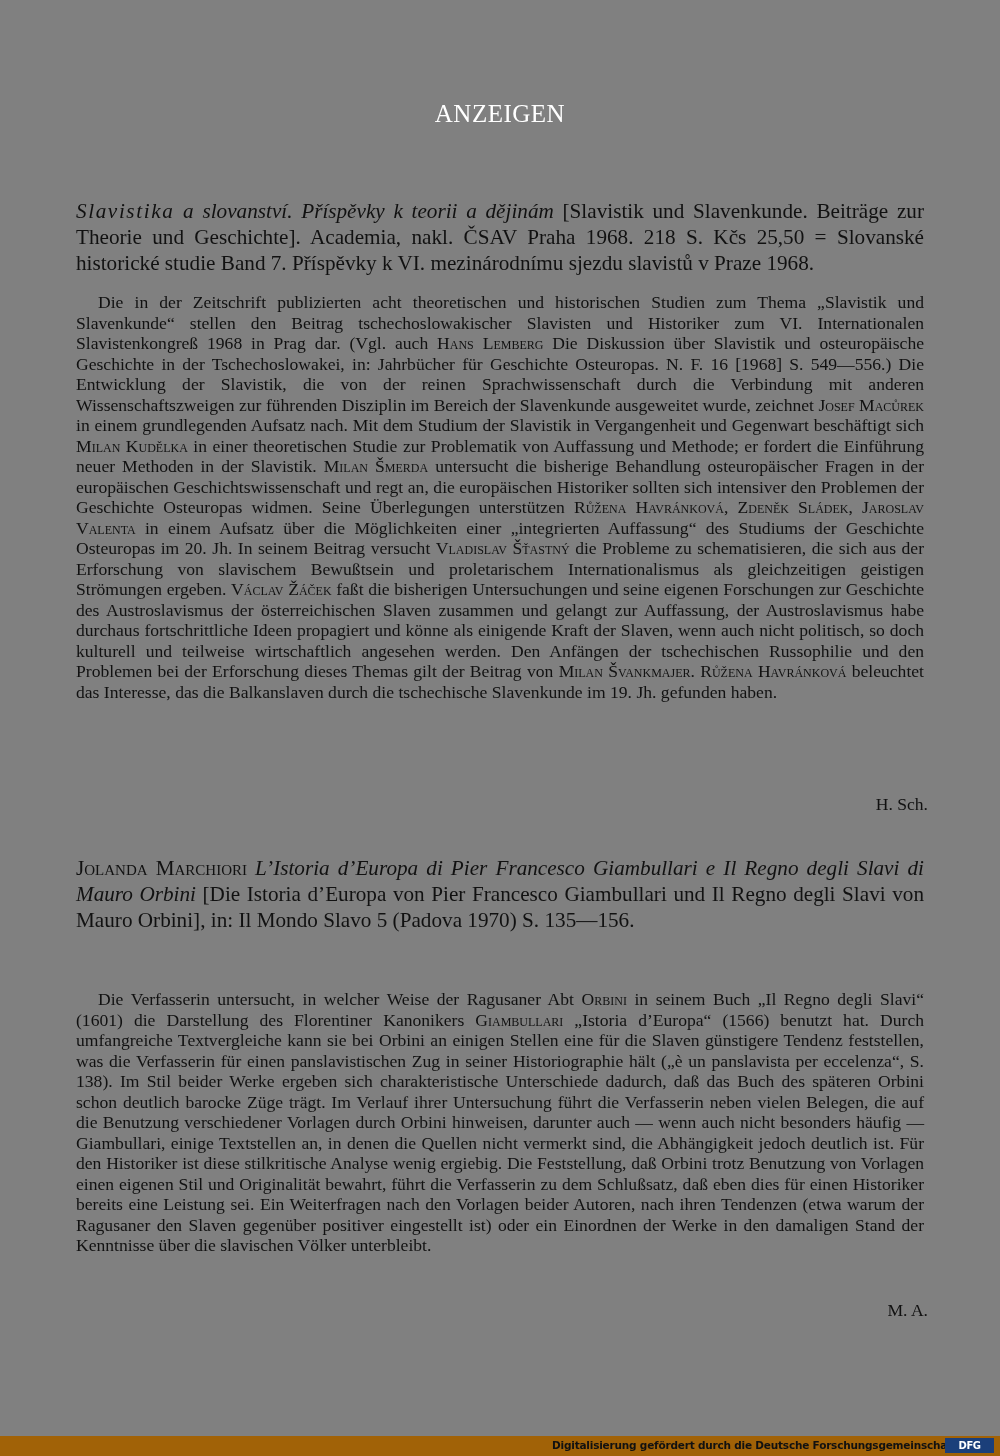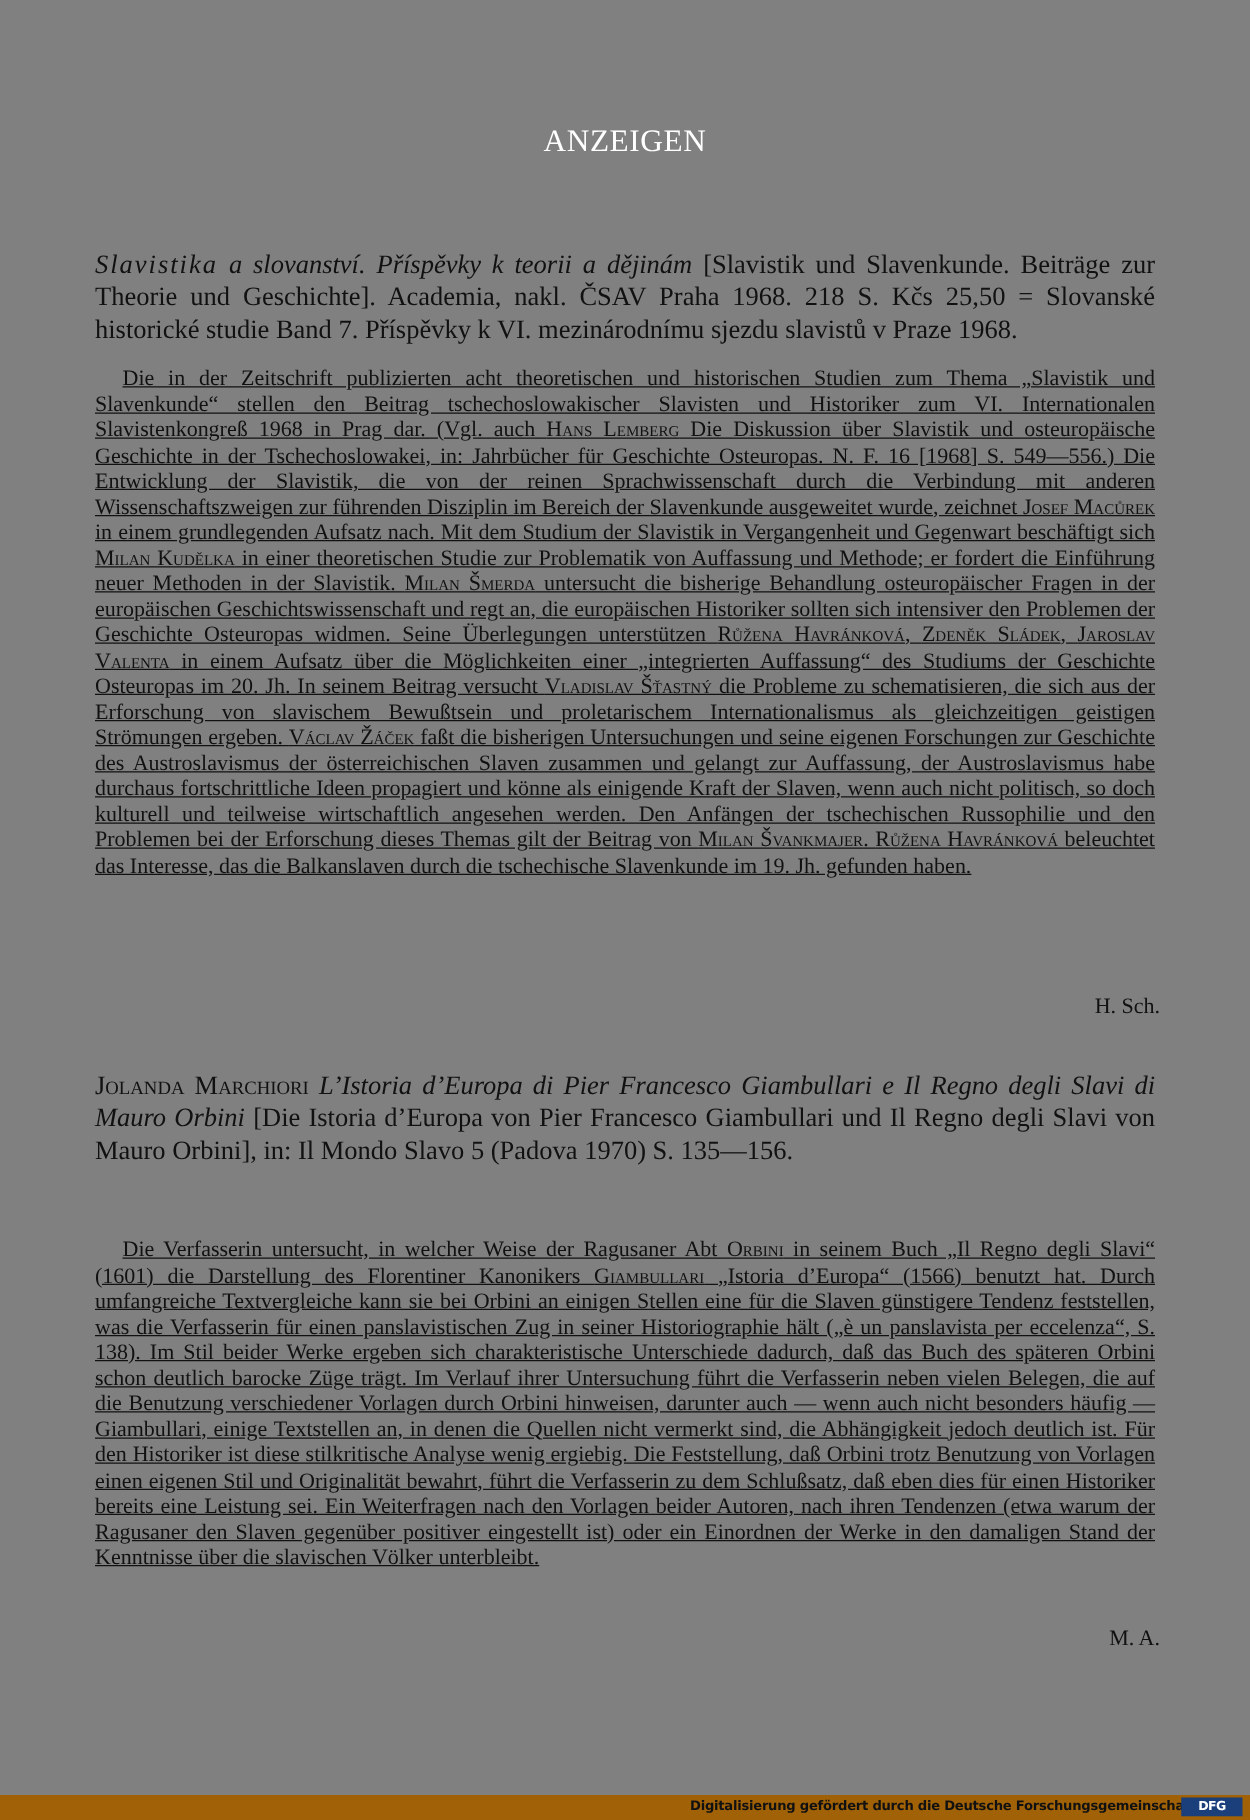--- a/index.html
+++ b/index.html
@@ -24,21 +24,21 @@
   .ref .spaced { letter-spacing: 1.6px; }
   .ref1 { top: 177px; margin-top: 21px; }
   .ref2 { top: 855px; }
   .body {
     position: absolute; left: 76px; width: 848px;
     font-family: "Liberation Serif", serif; font-size: 17.6px; line-height: 20.5px;
     text-align: justify; margin: 0;
   }
   .body1 { top: 292px; }
   .body2 { top: 989px; }
-  .indent { text-indent: 22px; text-decoration: underline; }
+  .indent { text-indent: 22px; }
   .sc { font-variant: small-caps; }
   .sig {
     position: absolute; right: 72px;
     font-family: "Liberation Serif", serif; font-size: 17.6px; margin: 0;
   }
   .sig1 { top: 794px; text-align: right; }
   .sig2 { top: 1300px; }
   .footer {
     position: absolute; left: 0; top: 1436px; width: 1000px; height: 20px; background: #a16207;
   }

